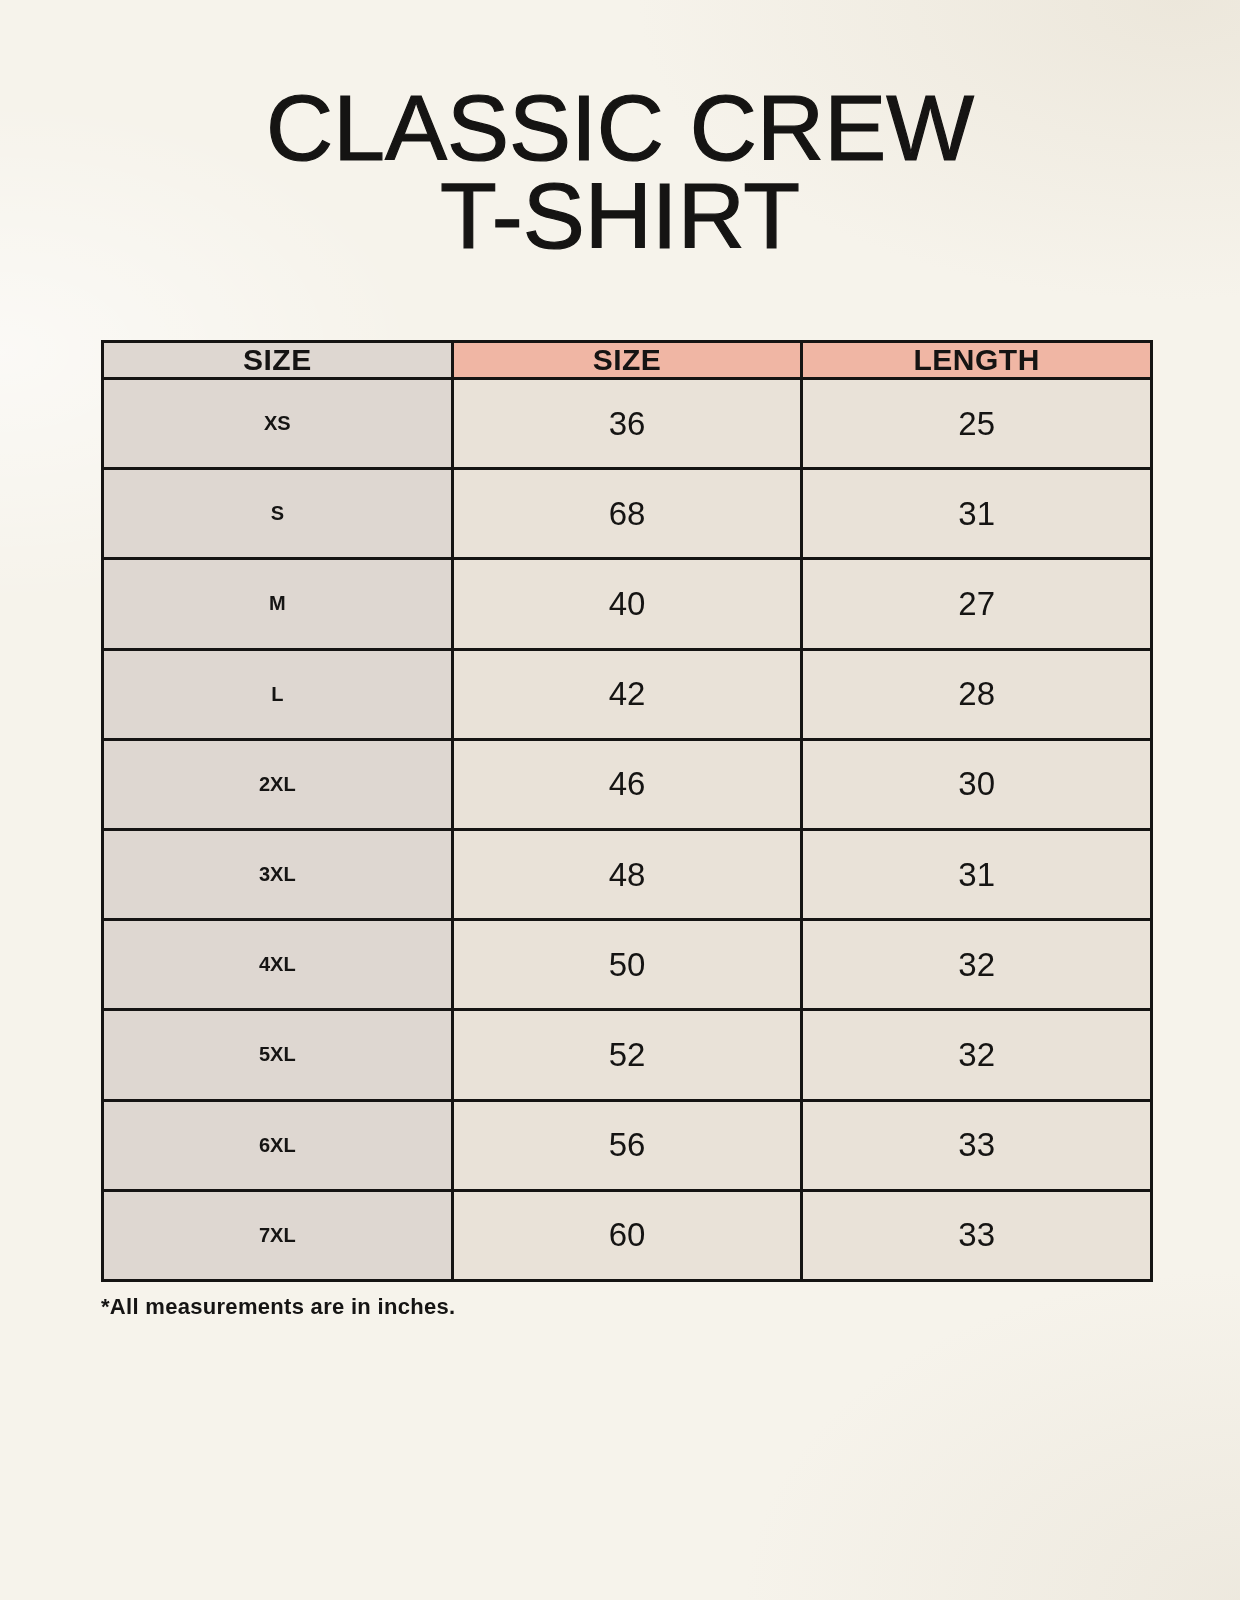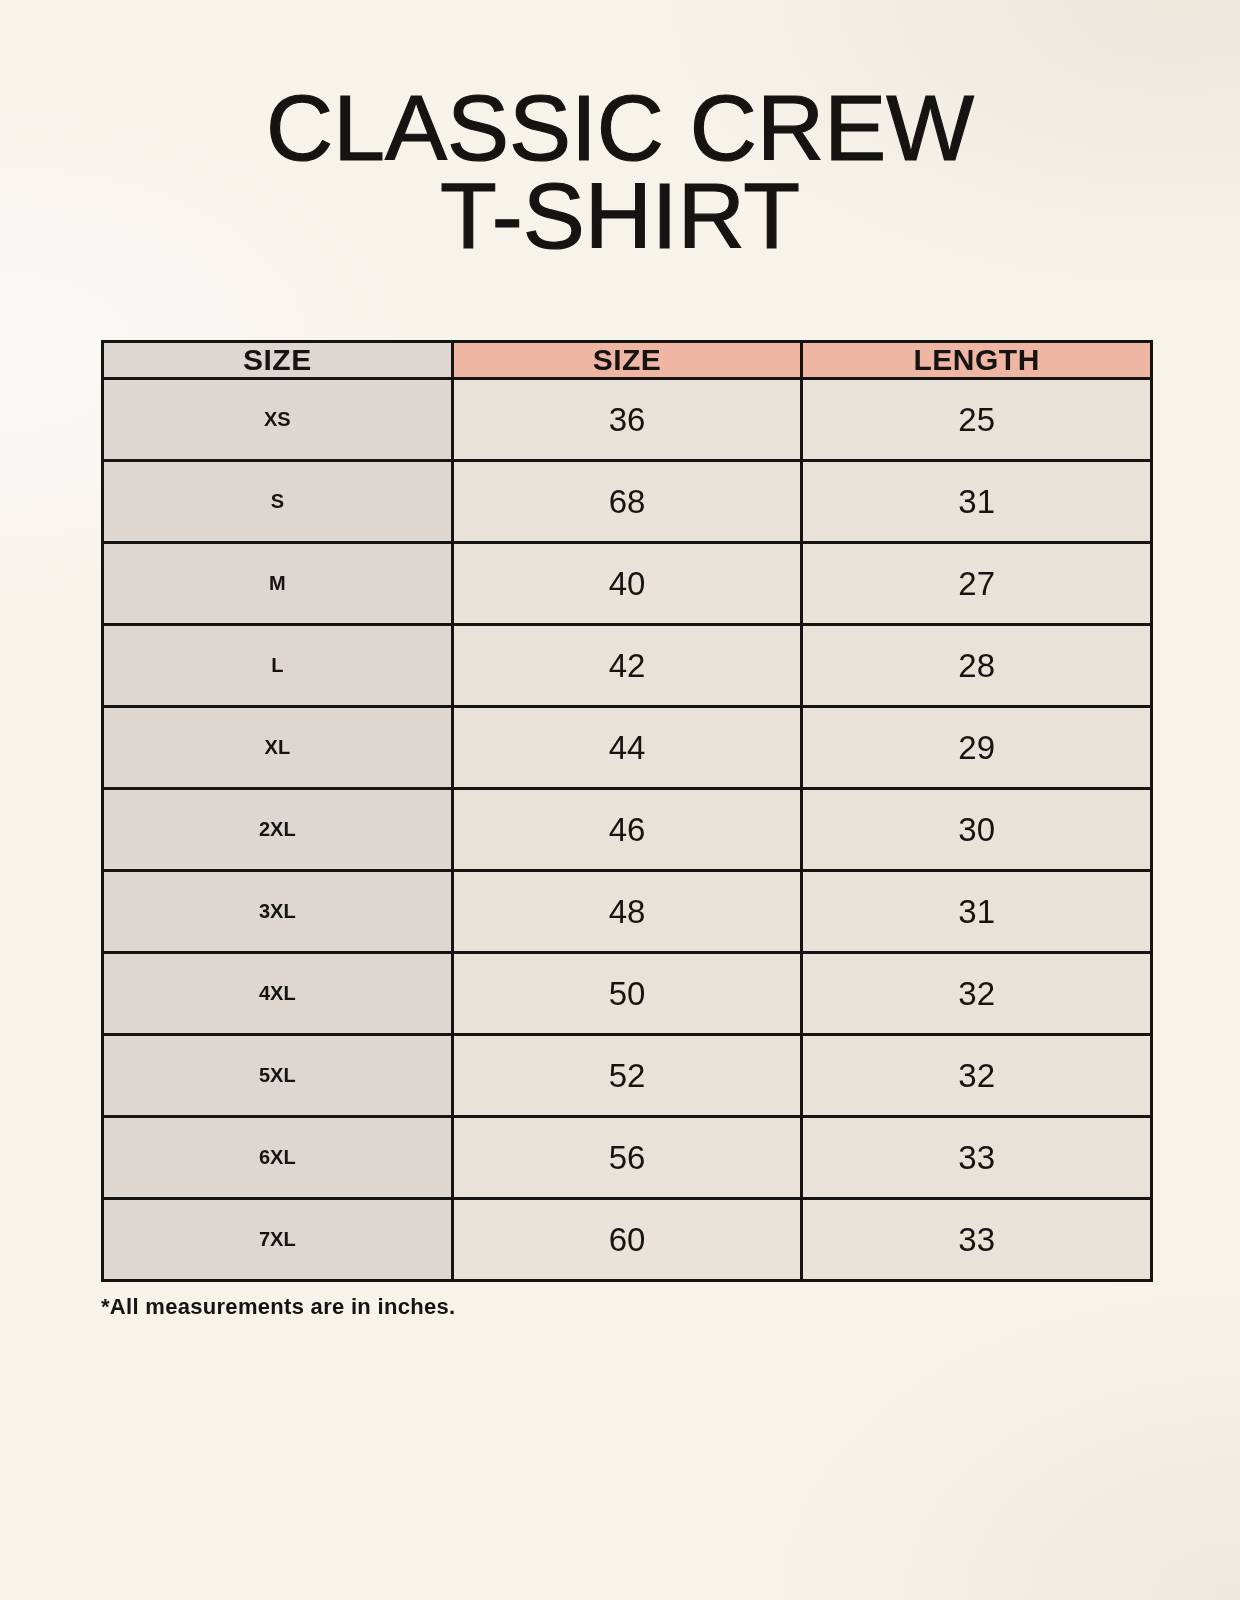--- a/index.html
+++ b/index.html
@@ -120,25 +120,20 @@
           <td class="size-col">M</td>
           <td>40</td>
           <td>27</td>
         </tr>
         <tr>
           <td class="size-col">L</td>
           <td>42</td>
           <td>28</td>
         </tr>
         <tr>
-          <td class="size-col">XL</td>
-          <td>44</td>
-          <td>29</td>
-        </tr>
-        <tr>
           <td class="size-col">2XL</td>
           <td>46</td>
           <td>30</td>
         </tr>
         <tr>
           <td class="size-col">3XL</td>
           <td>48</td>
           <td>31</td>
         </tr>
         <tr>

